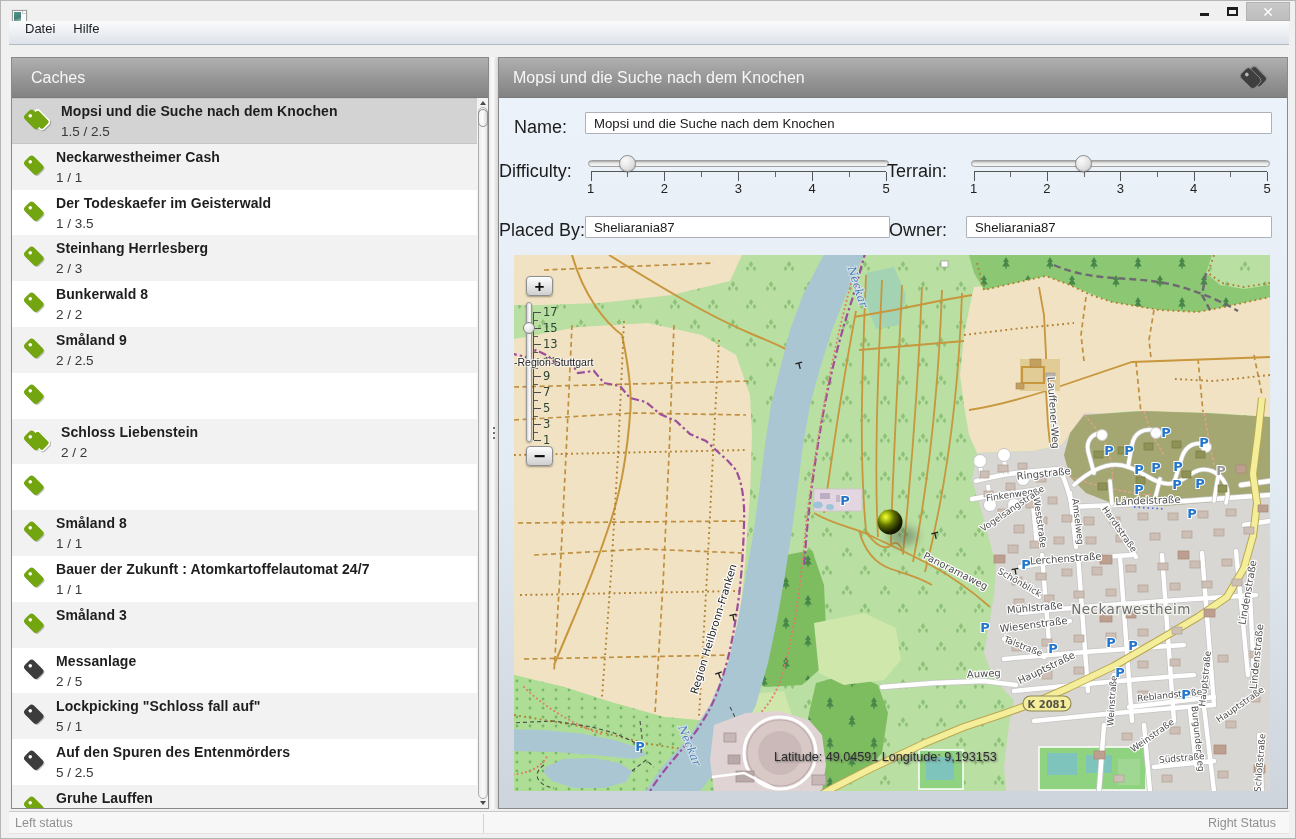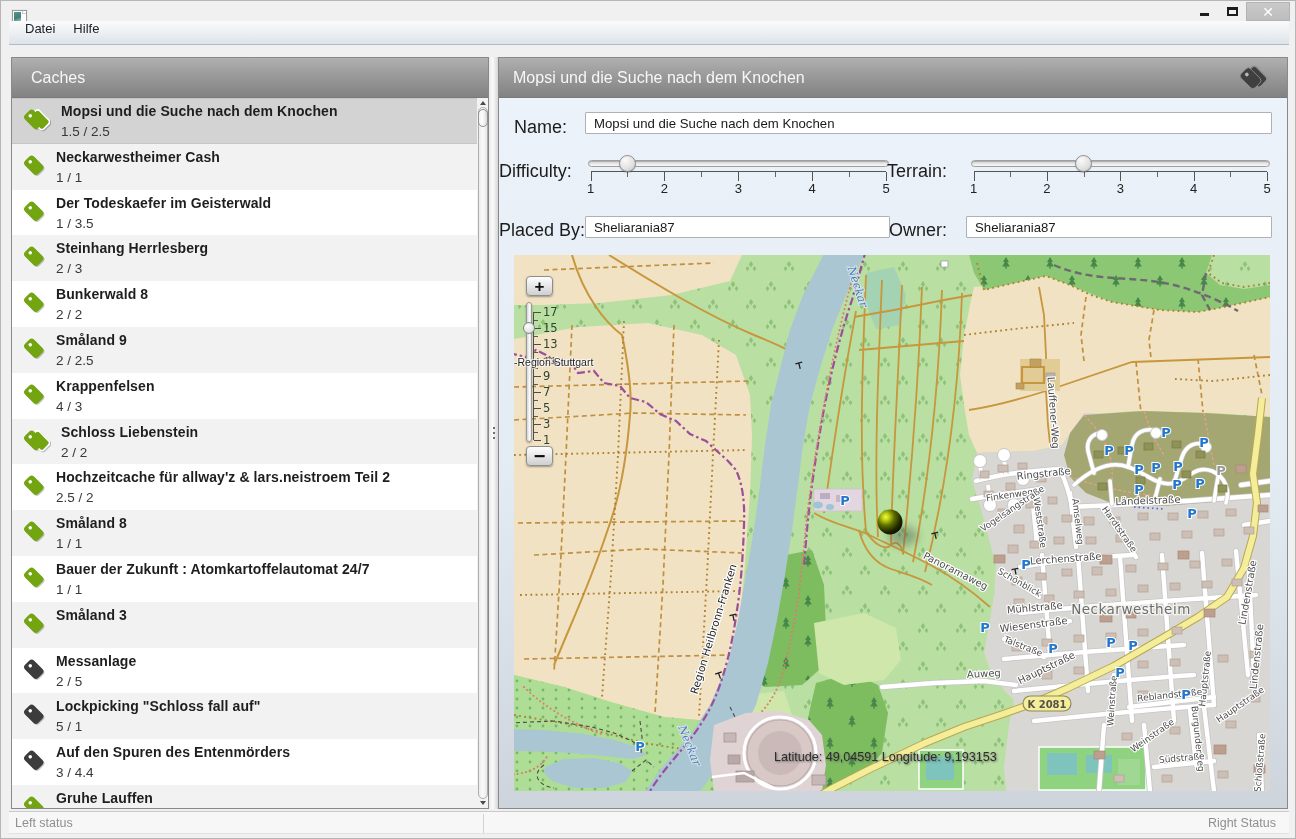--- a/index.html
+++ b/index.html
@@ -307,24 +307,20 @@
                 <g transform="rotate(45 11.75 13.25)">
                   <rect x="2.5" y="7" width="18.5" height="12.5" rx="3.2" fill="currentColor" stroke="#ffffff" stroke-width="1.6"></rect>
                 </g>
               </g>
             <g transform="rotate(45 11.75 13.25)">
                 <rect x="2.5" y="7" width="18.5" height="12.5" rx="3.2" fill="currentColor"></rect>
                 <circle cx="6.8" cy="13.25" r="1.75" fill="#ffffff"></circle>
               </g>
           </svg>
         </span>
-        <span class="row-text">
-          <div class="cache-name">Krappenfelsen</div>
-          <div class="cache-rating">4 / 3</div>
-        </span>
       </div>
         <div class="cache-row" data-icon="tags-green">
         <span class="row-icon" data-icon="tags-green">
           <svg width="28" height="27" viewBox="0 0 28 27">
             <g class="tag-back" transform="translate(6,0.5)">
                 <g transform="rotate(45 11.75 13.25)">
                   <rect x="2.5" y="7" width="18.5" height="12.5" rx="3.2" fill="currentColor" stroke="#ffffff" stroke-width="1.6"></rect>
                 </g>
               </g>
             <g transform="rotate(45 11.75 13.25)">
@@ -345,24 +341,20 @@
                 <g transform="rotate(45 11.75 13.25)">
                   <rect x="2.5" y="7" width="18.5" height="12.5" rx="3.2" fill="currentColor" stroke="#ffffff" stroke-width="1.6"></rect>
                 </g>
               </g>
             <g transform="rotate(45 11.75 13.25)">
                 <rect x="2.5" y="7" width="18.5" height="12.5" rx="3.2" fill="currentColor"></rect>
                 <circle cx="6.8" cy="13.25" r="1.75" fill="#ffffff"></circle>
               </g>
           </svg>
         </span>
-        <span class="row-text">
-          <div class="cache-name">Hochzeitcache für allway'z &amp; lars.neistroem Teil 2</div>
-          <div class="cache-rating">2.5 / 2</div>
-        </span>
       </div>
         <div class="cache-row" data-icon="tag-green">
         <span class="row-icon" data-icon="tag-green">
           <svg width="28" height="27" viewBox="0 0 28 27">
             <g class="tag-back" transform="translate(6,0.5)">
                 <g transform="rotate(45 11.75 13.25)">
                   <rect x="2.5" y="7" width="18.5" height="12.5" rx="3.2" fill="currentColor" stroke="#ffffff" stroke-width="1.6"></rect>
                 </g>
               </g>
             <g transform="rotate(45 11.75 13.25)">
@@ -460,21 +452,21 @@
                 </g>
               </g>
             <g transform="rotate(45 11.75 13.25)">
                 <rect x="2.5" y="7" width="18.5" height="12.5" rx="3.2" fill="currentColor"></rect>
                 <circle cx="6.8" cy="13.25" r="1.75" fill="#ffffff"></circle>
               </g>
           </svg>
         </span>
         <span class="row-text">
           <div class="cache-name">Auf den Spuren des Entenmörders</div>
-          <div class="cache-rating">3 / 4.4</div>
+          <div class="cache-rating">5 / 2.5</div>
         </span>
       </div>
         <div class="cache-row" data-icon="tag-green">
         <span class="row-icon" data-icon="tag-green">
           <svg width="28" height="27" viewBox="0 0 28 27">
             <g class="tag-back" transform="translate(6,0.5)">
                 <g transform="rotate(45 11.75 13.25)">
                   <rect x="2.5" y="7" width="18.5" height="12.5" rx="3.2" fill="currentColor" stroke="#ffffff" stroke-width="1.6"></rect>
                 </g>
               </g>

